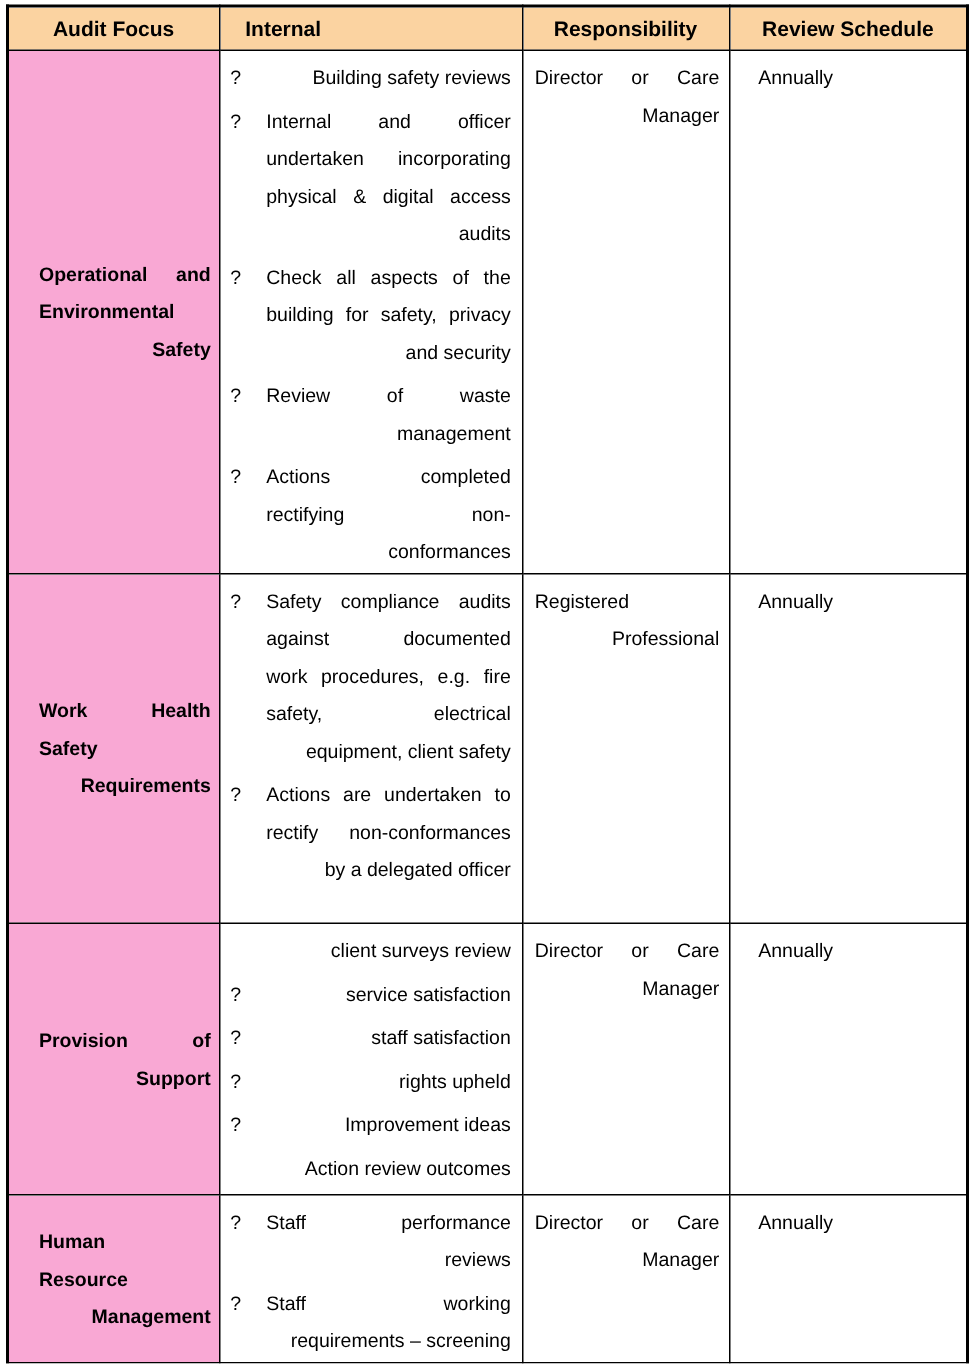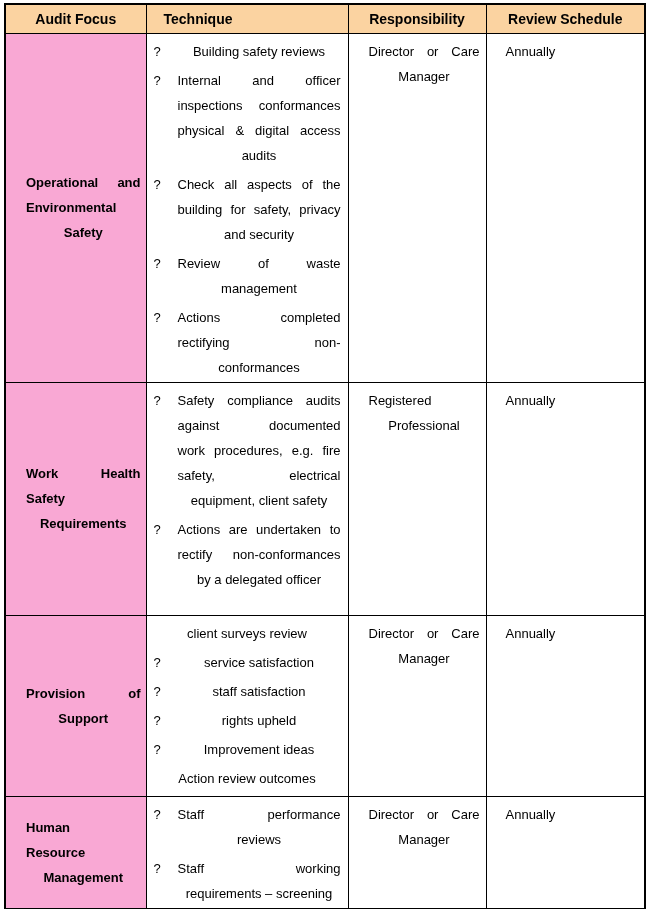--- a/index.html
+++ b/index.html
@@ -22,50 +22,50 @@
     height: 29px; vertical-align: middle; font-weight: bold;
     font-size: 14px; line-height: normal; text-align: center; padding: 0;
     background: #FBD3A1;
   }
   th.th-technique { text-align: left; padding-left: 17px; }
   td.focus {
     background: #f9a8d4; font-weight: bold; vertical-align: middle;
     padding: 4px 5px 4px 20px;
   }
   td.tech  { padding: 5px 7px 2px 7px; }
-  td.resp  { padding: 5px 6px 2px 20px; }
+  td.resp  { padding: 5px 6px 2px 8px; }
   td.sched { padding: 5px 4px 2px 19px; }
   tr.r1 td { height: 348px; }
   tr.r2 td { height: 233px; }
   tr.r3 td { height: 181px; }
   tr.r4 td { height: 108px; }
   .para { display: flex; margin: 0 0 4px 0; }
   .para:last-child { margin-bottom: 0; }
   .bullet { flex: 0 0 24px; }
   .ptext { flex: 1 1 auto; min-width: 0; }
   
   .line { text-align: justify; text-align-last: justify; }
   .ptext .line:last-child,
-  .lines .line:last-child { text-align: center; text-align-last: auto; }
+  .lines .line:last-child { text-align: right; text-align-last: auto; }
 </style>
 </head>
 <body>
 
 <div class="page">
   <table class="audit">
     <colgroup>
       <col style="width:141px">
       <col style="width:202px">
       <col style="width:138px">
       <col style="width:159px">
     </colgroup>
     <thead>
       <tr>
         <th>Audit Focus</th>
-        <th class="th-technique">Technique</th>
+        <th class="th-technique">Internal</th>
         <th>Responsibility</th>
         <th>Review Schedule</th>
       </tr>
     </thead>
     <tbody>
         <tr class="r1">
           <td class="focus">
             <div class="lines">
               <div class="line">Operational and</div>
               <div class="line">Environmental</div>
@@ -76,21 +76,21 @@
             <div class="para">
               <span class="bullet">?</span>
               <div class="ptext">
                 <div class="line">Building safety reviews</div>
               </div>
             </div>
             <div class="para">
               <span class="bullet">?</span>
               <div class="ptext">
                 <div class="line">Internal and officer</div>
-                <div class="line">inspections conformances</div>
+                <div class="line">undertaken incorporating</div>
                 <div class="line">physical &amp; digital access</div>
                 <div class="line">audits</div>
               </div>
             </div>
             <div class="para">
               <span class="bullet">?</span>
               <div class="ptext">
                 <div class="line">Check all aspects of the</div>
                 <div class="line">building for safety, privacy</div>
                 <div class="line">and security</div>

